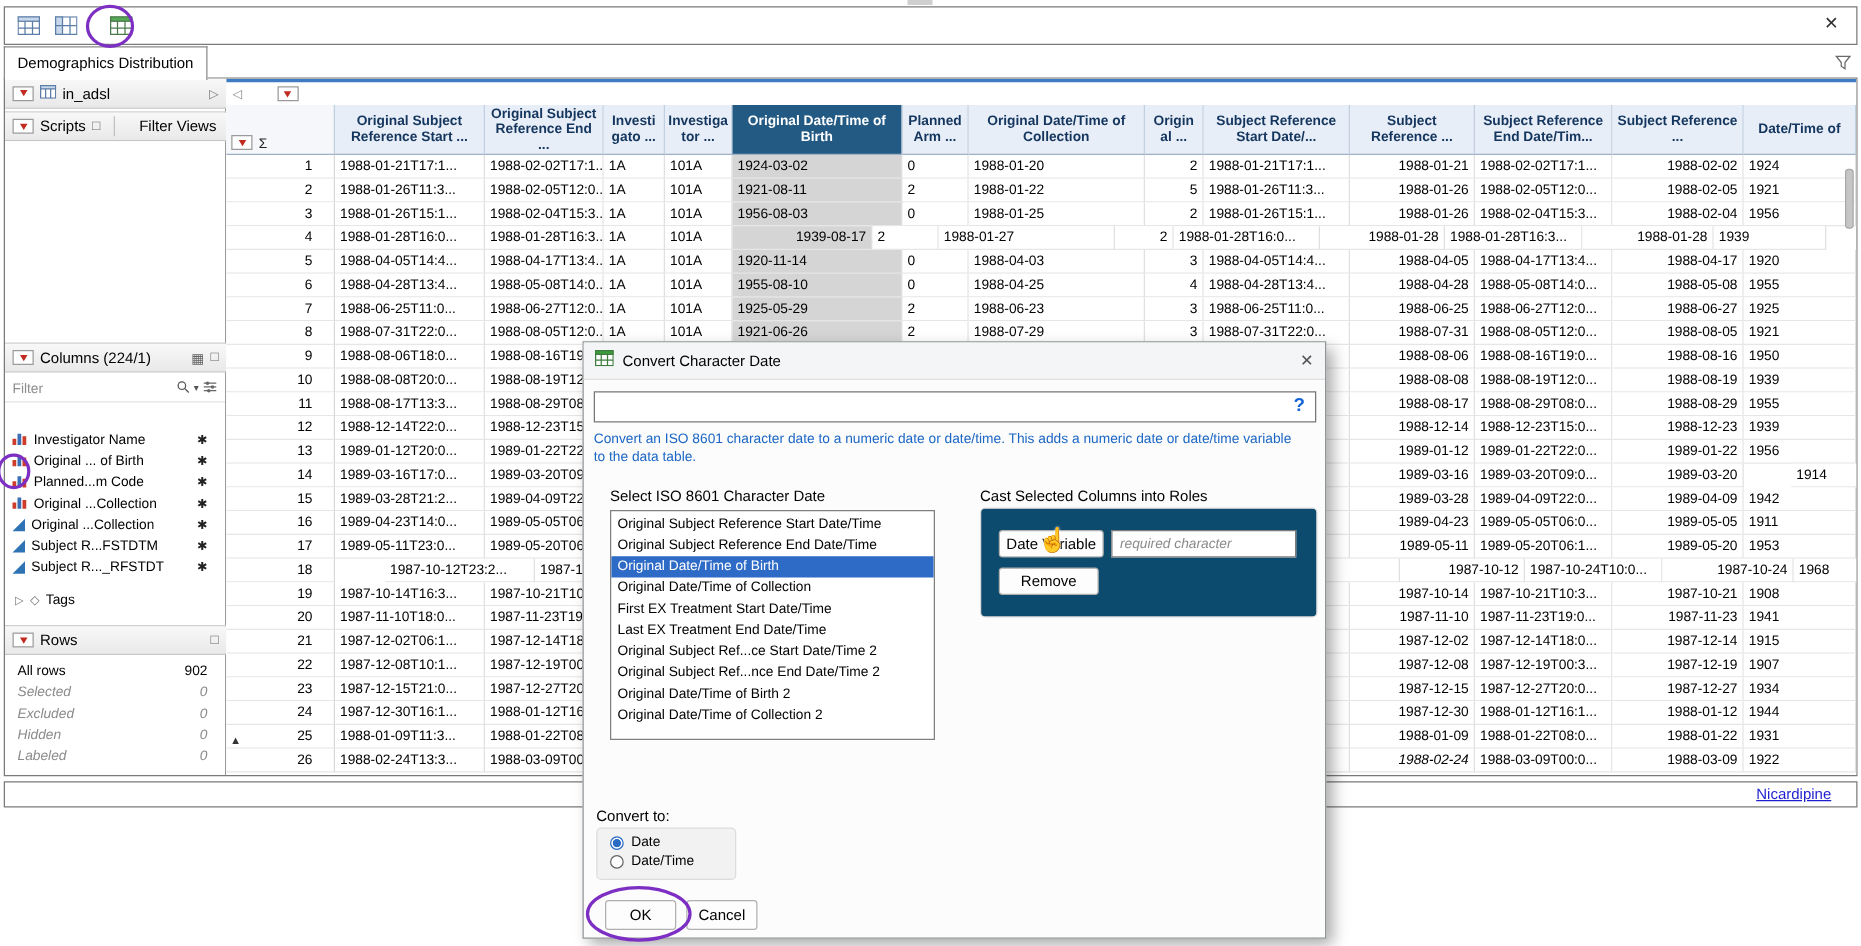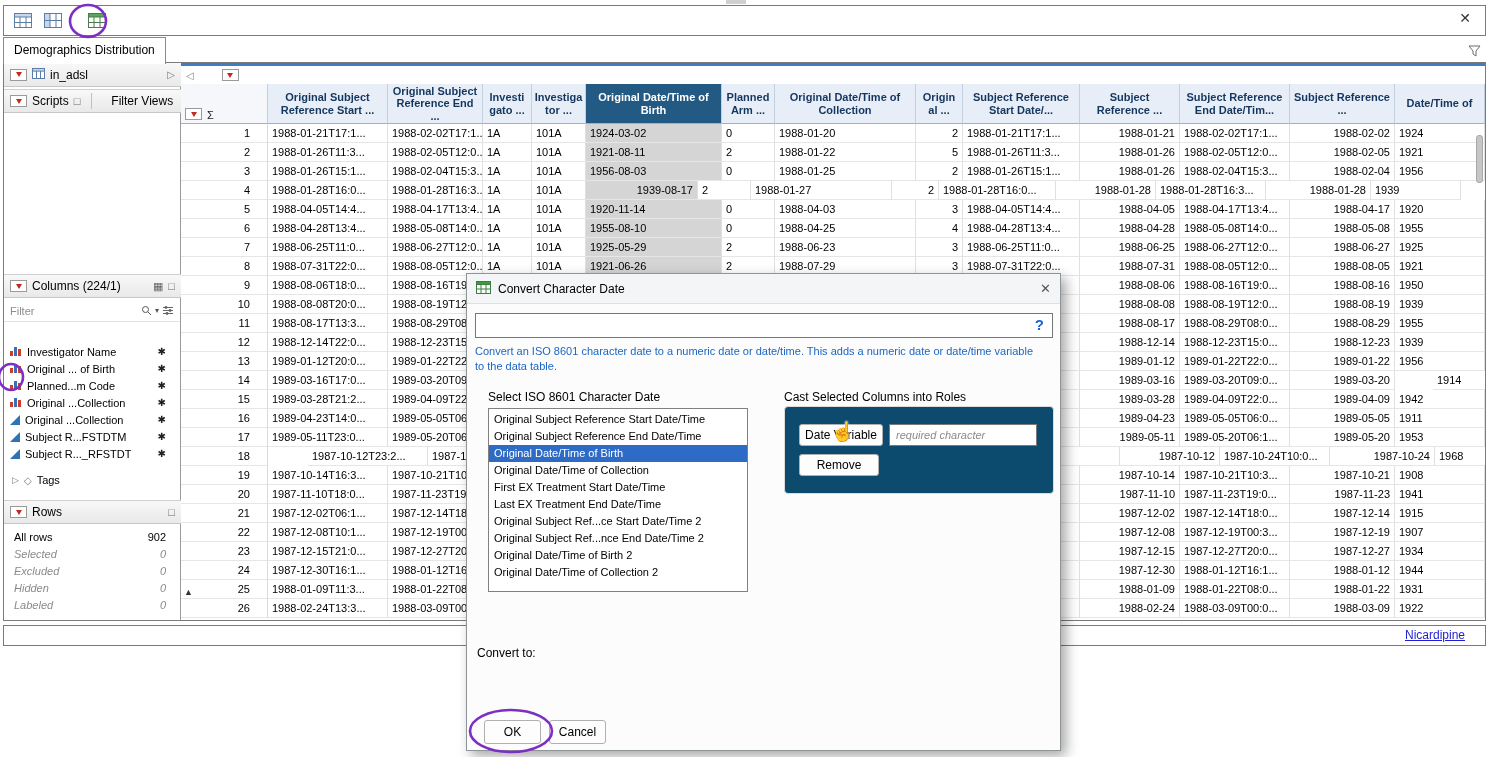--- a/index.html
+++ b/index.html
@@ -750,21 +750,21 @@
             <div class="rownum">26</div>
             <div class="td" style="width: 120px; text-align: left;">1988-02-24T13:3...</div>
             <div class="td" style="width: 95px; text-align: left;">1988-03-09T00:0...</div>
             <div class="td" style="width: 49px; text-align: left;"></div>
             <div class="td" style="width: 54px; text-align: left;"></div>
             <div class="td sel" style="width: 136px; text-align: left;"></div>
             <div class="td" style="width: 53px; text-align: left;"></div>
             <div class="td" style="width: 141px; text-align: left;"></div>
             <div class="td" style="width: 47px; text-align: right;"></div>
             <div class="td" style="width: 117px; text-align: left;"></div>
-            <div class="td" style="width: 100px; text-align: right;">1988-02-24</div>
+            <div class="td" style="width: 100px; text-align: right; font-style: italic;">1988-02-24</div>
             <div class="td" style="width: 110px; text-align: left;">1988-03-09T00:0...</div>
             <div class="td" style="width: 105px; text-align: right;">1988-03-09</div>
             <div class="td" style="width: 90px; text-align: left;">1922</div>
           </div>
         </div>
       <div class="vscroll-thumb"></div>
       <span class="scroll-up">▲</span>
     </div>
 
   </div>
@@ -804,20 +804,30 @@
           <div class="lb-item">Original Date/Time of Birth 2</div>
           <div class="lb-item">Original Date/Time of Collection 2</div>
         </div>
       <div class="cast-label">Cast Selected Columns into Roles</div>
       <div class="cast-panel">
         <button class="btn dv-btn">Date Variable</button>
         <div class="dv-field">required character</div>
         <button class="btn rm-btn">Remove</button>
       </div>
       <div class="convert-label">Convert to:</div>
+      <div class="radio-panel">
+        <div class="radio-row">
+          <span class="radio on"></span>
+          <span>Date</span>
+        </div>
+        <div class="radio-row">
+          <span class="radio"></span>
+          <span>Date/Time</span>
+        </div>
+      </div>
       <button class="btn ok-btn">OK</button>
       <button class="btn cancel-btn">Cancel</button>
     </div>
   </div>
 
   <div class="cursor">☝</div>
 
   <svg class="annotations" width="1489" height="757" viewBox="0 0 1489 757">
     <ellipse cx="88" cy="21" rx="18" ry="16" fill="none" stroke="#7d2fc4" stroke-width="2.6"></ellipse>
     <ellipse cx="11" cy="377" rx="12" ry="13" fill="none" stroke="#7d2fc4" stroke-width="2.6"></ellipse>

